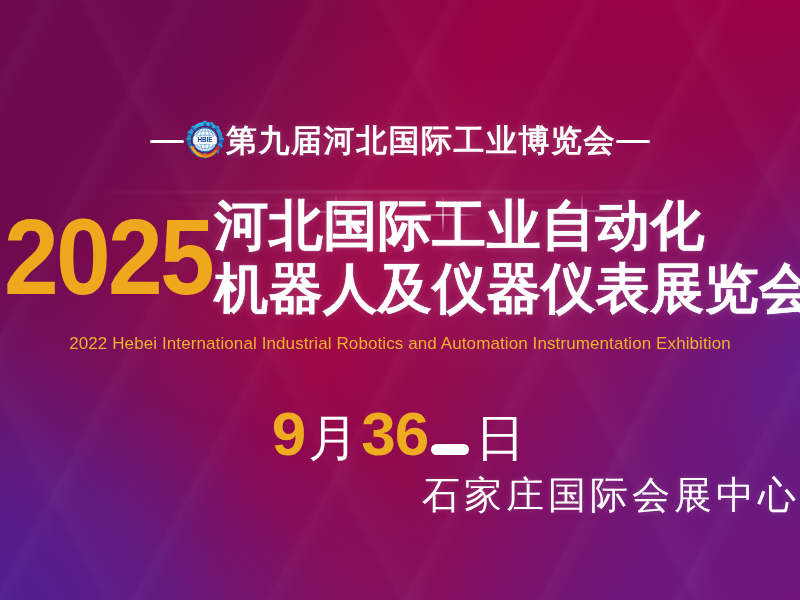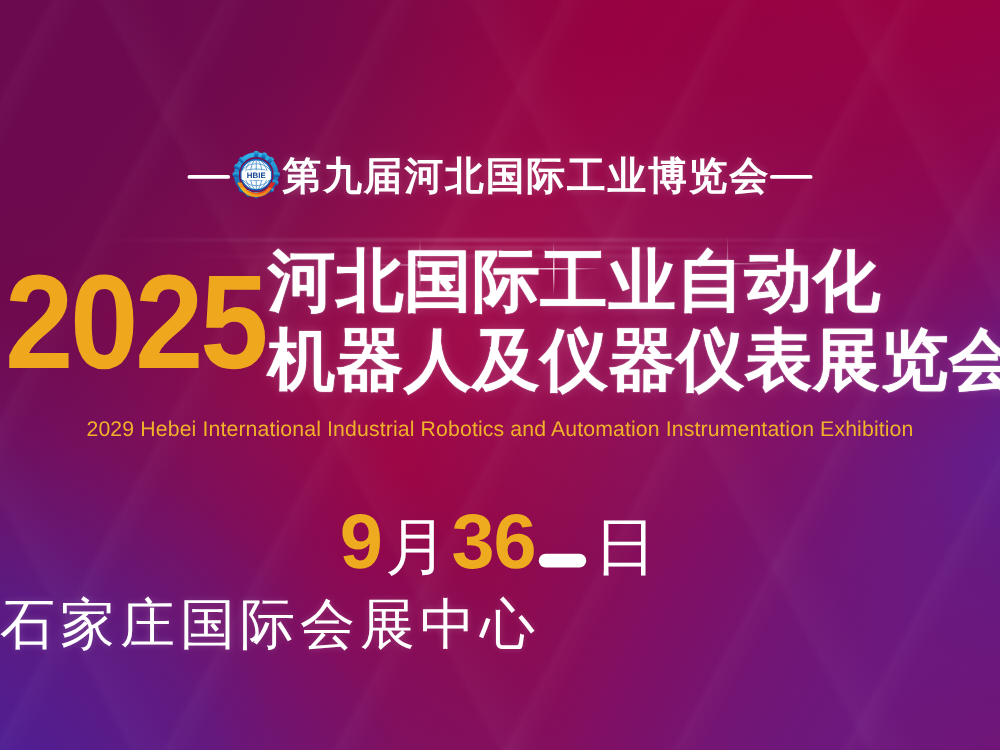--- a/index.html
+++ b/index.html
@@ -239,23 +239,23 @@
     margin: 0 3px;
     font-family: "Liberation Serif", "DejaVu Serif", serif;
   }
 
   
   .venue {
     position: absolute;
     top: 470px;
     left: 0;
     width: 100%;
-    text-align: left;
+    text-align: right;
     color: #ffffff;
-    font-size: 44px;
+    font-size: 38px;
     font-weight: 400;
     letter-spacing: 4px;
     white-space: nowrap;
     font-family: "Liberation Serif", "DejaVu Serif", serif;
     text-shadow: 0 0 6px rgba(255,255,255,0.18);
   }
 </style>
 </head>
 <body>
 
@@ -344,21 +344,21 @@
   </div>
 
   <div class="headline">
     <span class="year">2025</span>
     <span class="cn-lines">
       <span class="cn-line">河北国际工业自动化</span>
       <span class="cn-line">机器人及仪器仪表展览会</span>
     </span>
   </div>
 
-  <div class="subtitle">2029 Hebei International Industrial Robotics and Automation Instrumentation Exhibition</div>
+  <div class="subtitle">2022 Hebei International Industrial Robotics and Automation Instrumentation Exhibition</div>
 
   <div class="dateline">
     <span class="d-num">9</span>
     <span class="d-cn">月</span>
     <span class="d-num">36</span>
     <span class="d-dash"></span>
     <span class="d-cn">日</span>
   </div>
 
   <div class="venue">石家庄国际会展中心</div>

